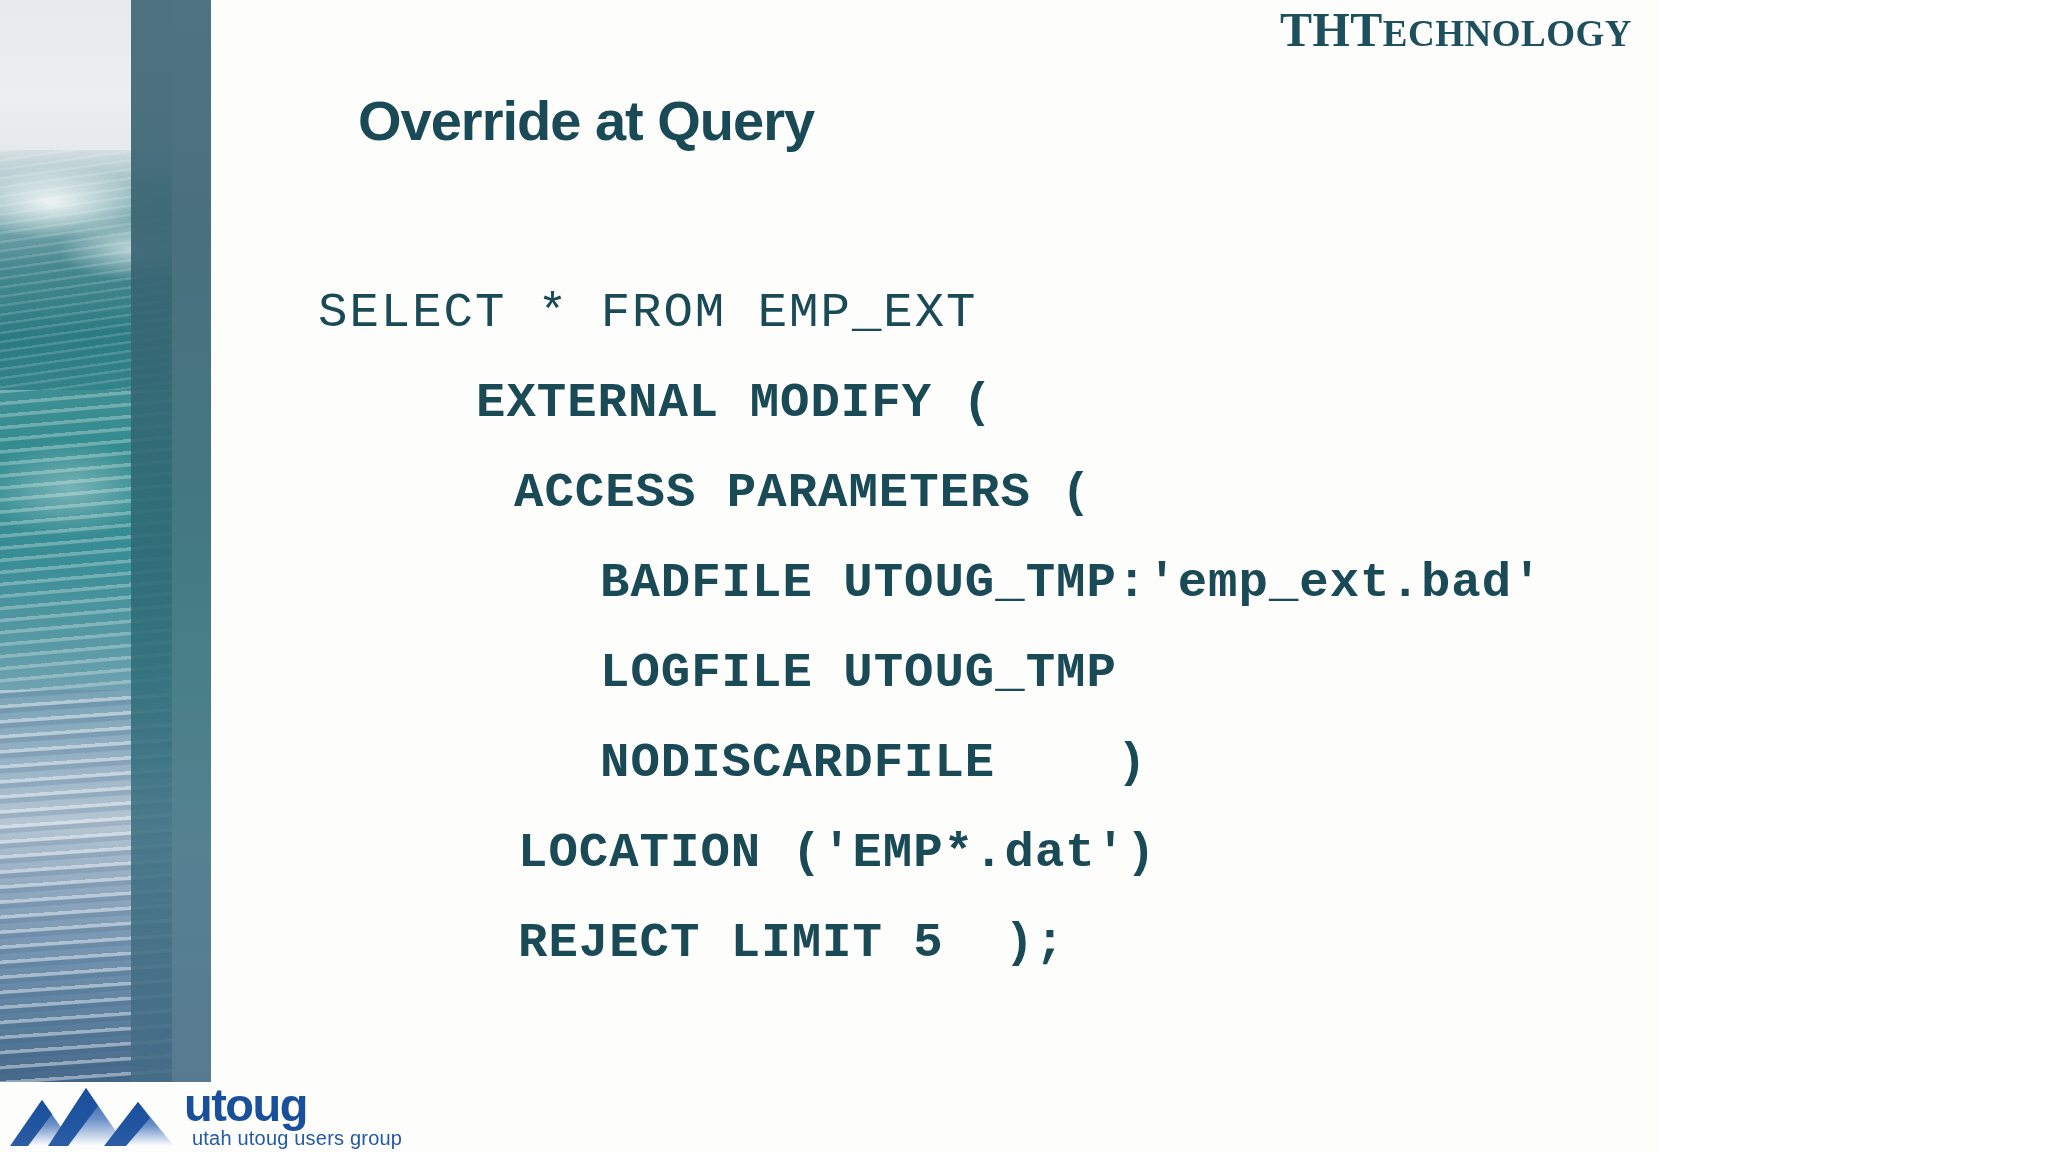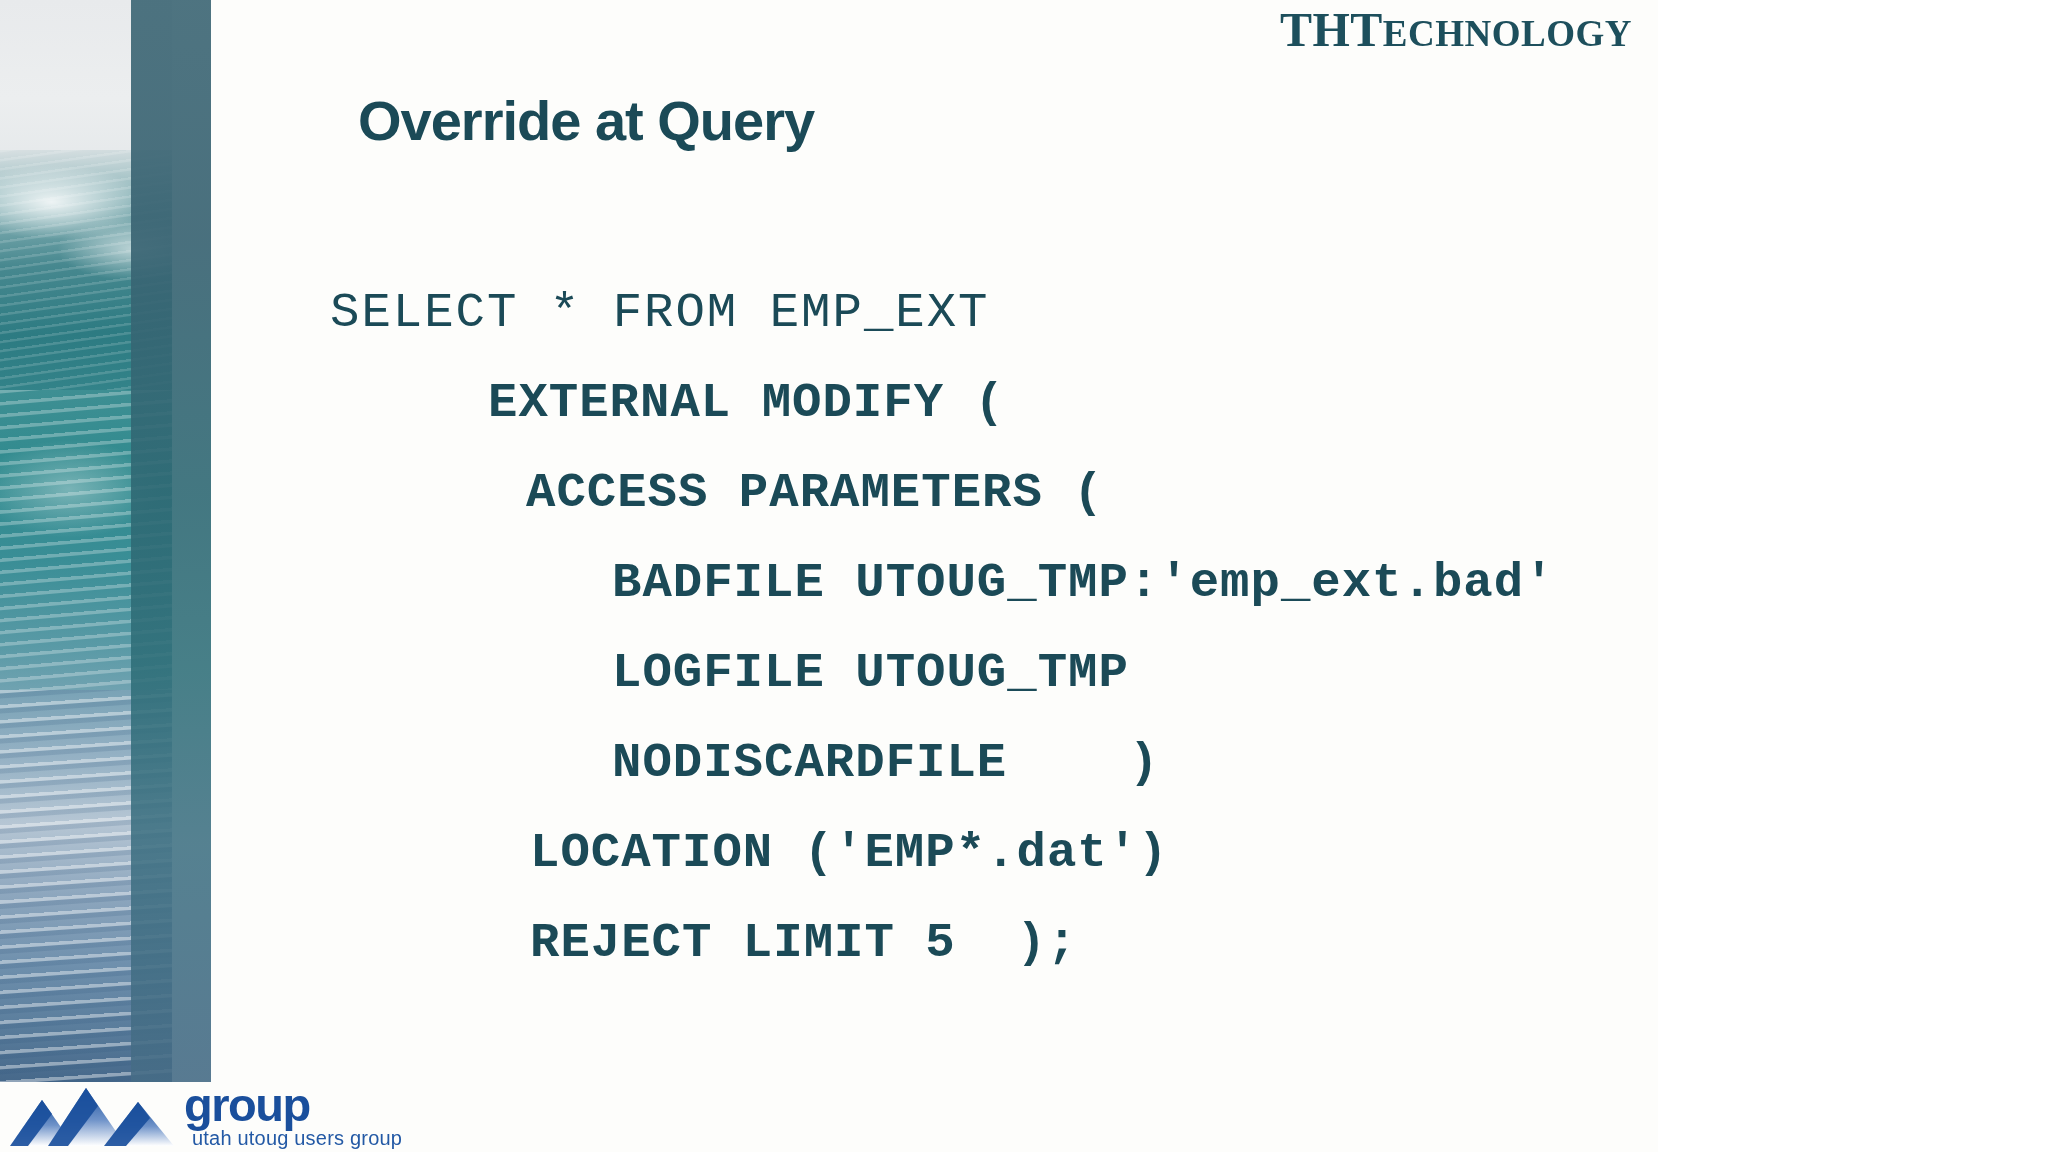--- a/index.html
+++ b/index.html
@@ -132,21 +132,21 @@
   .code {
     position: absolute;
     left: 318px;
     top: 268px;
     font-family: "Liberation Mono", "DejaVu Sans Mono", monospace;
     font-size: 49px;
     line-height: 90px;
     color: #1b4a57;
     white-space: pre;
   }
-  .code .ln { display: block; margin-left: 12px; }
+  .code .ln { display: block; }
   .code .ln.plain { font-weight: 400; letter-spacing: 2px; }
   .code .ln.bold  { font-weight: 700; letter-spacing: 1px; }
 
   
   .logo {
     position: absolute;
     left: 8px;
     bottom: 2px;
     width: 400px;
     height: 78px;
@@ -211,17 +211,17 @@
           <stop offset="100%" stop-color="#ffffff"></stop>
         </linearGradient>
       </defs>
       <polygon points="2,62 34,16 66,62" fill="url(#mg)"></polygon>
       <polygon points="40,62 78,4 118,62" fill="url(#mg)"></polygon>
       <polygon points="96,62 130,18 166,62" fill="url(#mg)"></polygon>
       <polygon points="2,62 34,16 44,30 20,62" fill="#1a4f9c" opacity="0.92"></polygon>
       <polygon points="40,62 78,4 90,22 60,62" fill="#1a4f9c" opacity="0.92"></polygon>
       <polygon points="96,62 130,18 142,34 118,62" fill="#1a4f9c" opacity="0.92"></polygon>
     </svg>
-    <div class="logo-word">group</div>
+    <div class="logo-word">utoug</div>
     <div class="logo-tag">utah utoug users group</div>
   </div>
 
 </div>
 
 </body></html>

